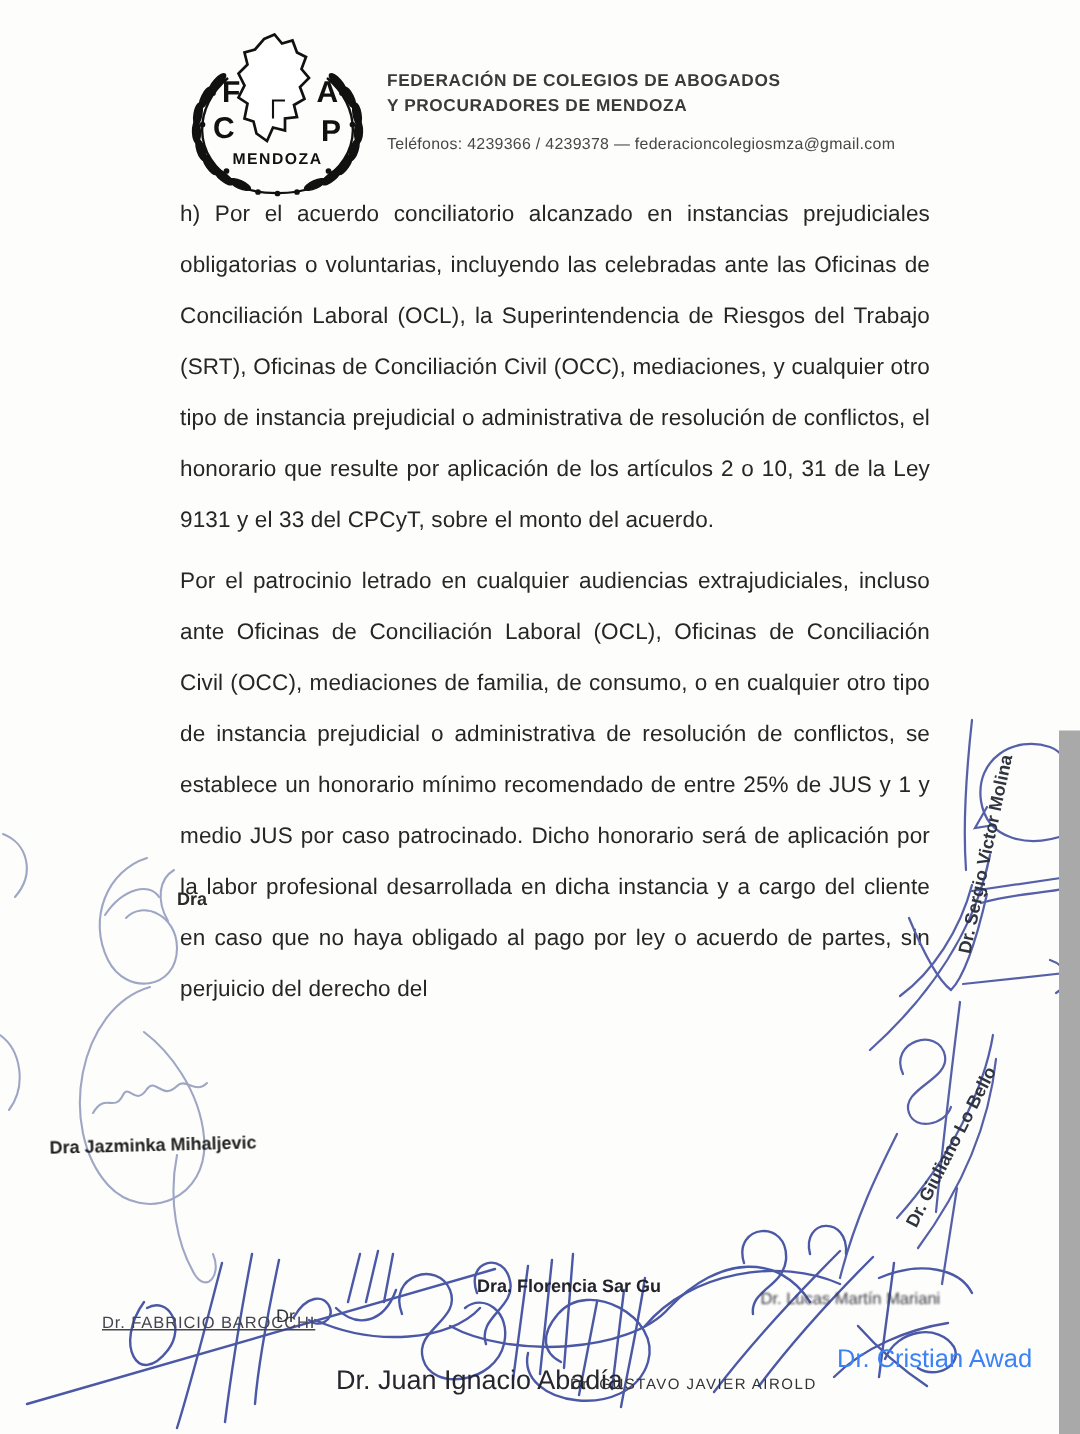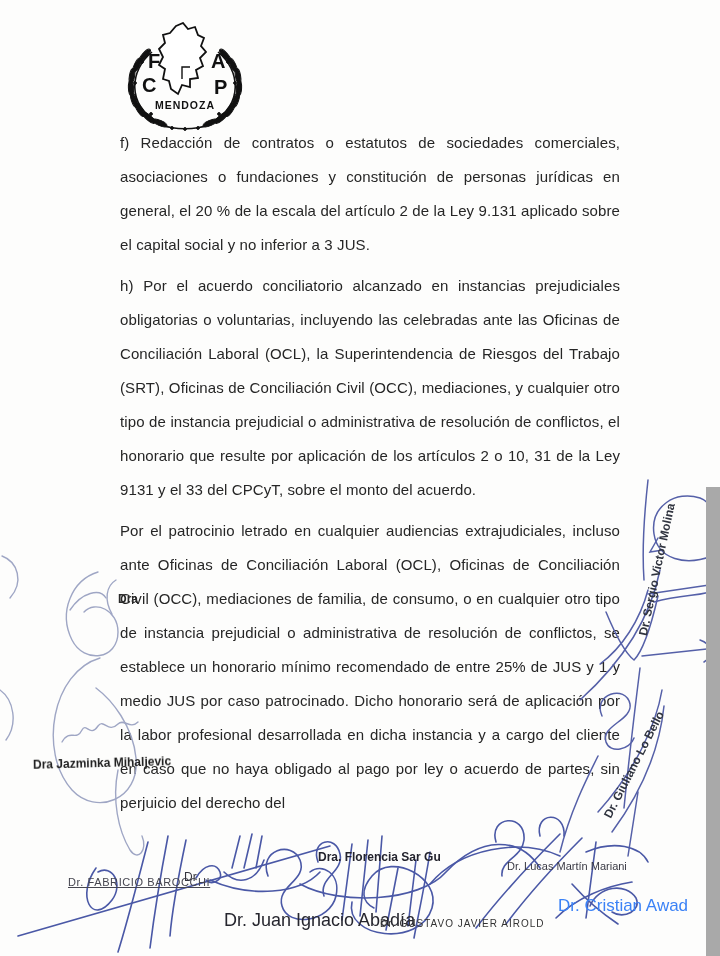--- a/index.html
+++ b/index.html
@@ -95,26 +95,28 @@
 
       <text x="30" y="46" font-size="20" font-weight="bold" font-family="Liberation Sans, sans-serif" fill="#111">F</text>
       <text x="93" y="46" font-size="20" font-weight="bold" font-family="Liberation Sans, sans-serif" fill="#111">A</text>
       <text x="24" y="70" font-size="20" font-weight="bold" font-family="Liberation Sans, sans-serif" fill="#111">C</text>
       <text x="96" y="72" font-size="20" font-weight="bold" font-family="Liberation Sans, sans-serif" fill="#111">P</text>
       <text x="67" y="87" font-size="10.5" font-weight="bold" letter-spacing="1" text-anchor="middle" font-family="Liberation Sans, sans-serif" fill="#111">MENDOZA</text>
     </svg>
   </div>
 
   <div class="lh-text">
+    <div class="org-name">FEDERACIÓN DE COLEGIOS DE ABOGADOS
+Y PROCURADORES DE MENDOZA</div>
     <div class="org-addr">
+      <div>Teléfonos: 4239366 / 4239378 — federacioncolegiosmza@gmail.com</div>
     </div>
   </div>
 
   <div class="doc-body">
-    <p>f) Redacción de contratos o estatutos de sociedades comerciales, asociaciones o fundaciones y constitución de personas jurídicas en general, el 20 % de la escala del artículo 2 de la Ley 9.131 aplicado sobre el capital social y no inferior a 3 JUS.</p>
     <p>h) Por el acuerdo conciliatorio alcanzado en instancias prejudiciales obligatorias o voluntarias, incluyendo las celebradas ante las Oficinas de Conciliación Laboral (OCL), la Superintendencia de Riesgos del Trabajo (SRT), Oficinas de Conciliación Civil (OCC), mediaciones, y cualquier otro tipo de instancia prejudicial o administrativa de resolución de conflictos, el honorario que resulte por aplicación de los artículos 2 o 10, 31 de la Ley 9131 y el 33 del CPCyT, sobre el monto del acuerdo.</p>
     <p>Por el patrocinio letrado en cualquier audiencias extrajudiciales, incluso ante Oficinas de Conciliación Laboral (OCL), Oficinas de Conciliación Civil (OCC), mediaciones de familia, de consumo, o en cualquier otro tipo de instancia prejudicial o administrativa de resolución de conflictos, se establece un honorario mínimo recomendado de entre 25% de JUS y 1 y medio JUS por caso patrocinado. Dicho honorario será de aplicación por la labor profesional desarrollada en dicha instancia y a cargo del cliente en caso que no haya obligado al pago por ley o acuerdo de partes, sin perjuicio del derecho del</p>
   </div>
 
   <svg class="ink" width="720" height="956" viewBox="0 0 720 956">
 
     <g fill="none" stroke="#9aa2c2" stroke-width="1.4" stroke-linecap="round" opacity=".95">
       <path d="M98 572 C72 580 58 612 72 640 C84 664 118 660 118 632 C118 610 95 600 84 612"></path>
       <path d="M70 610 C82 592 100 588 106 598"></path>
       <path d="M100 658 C52 672 38 752 72 790 C96 816 140 800 136 758 C133 726 112 700 96 688"></path>

